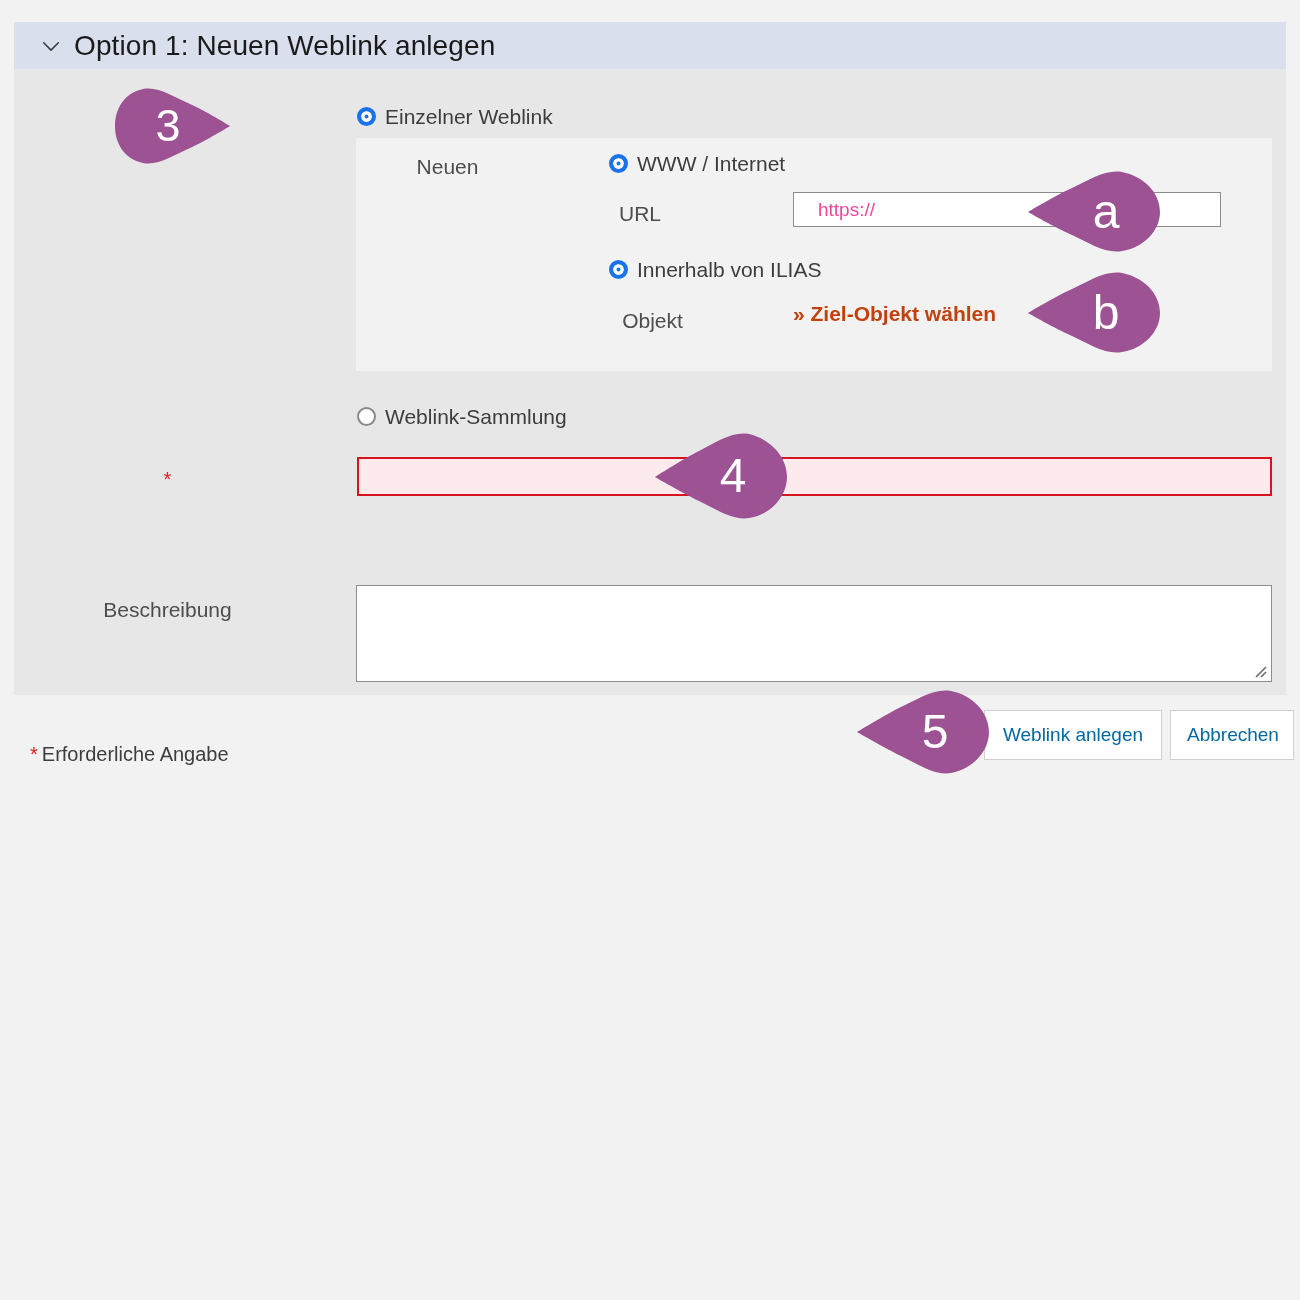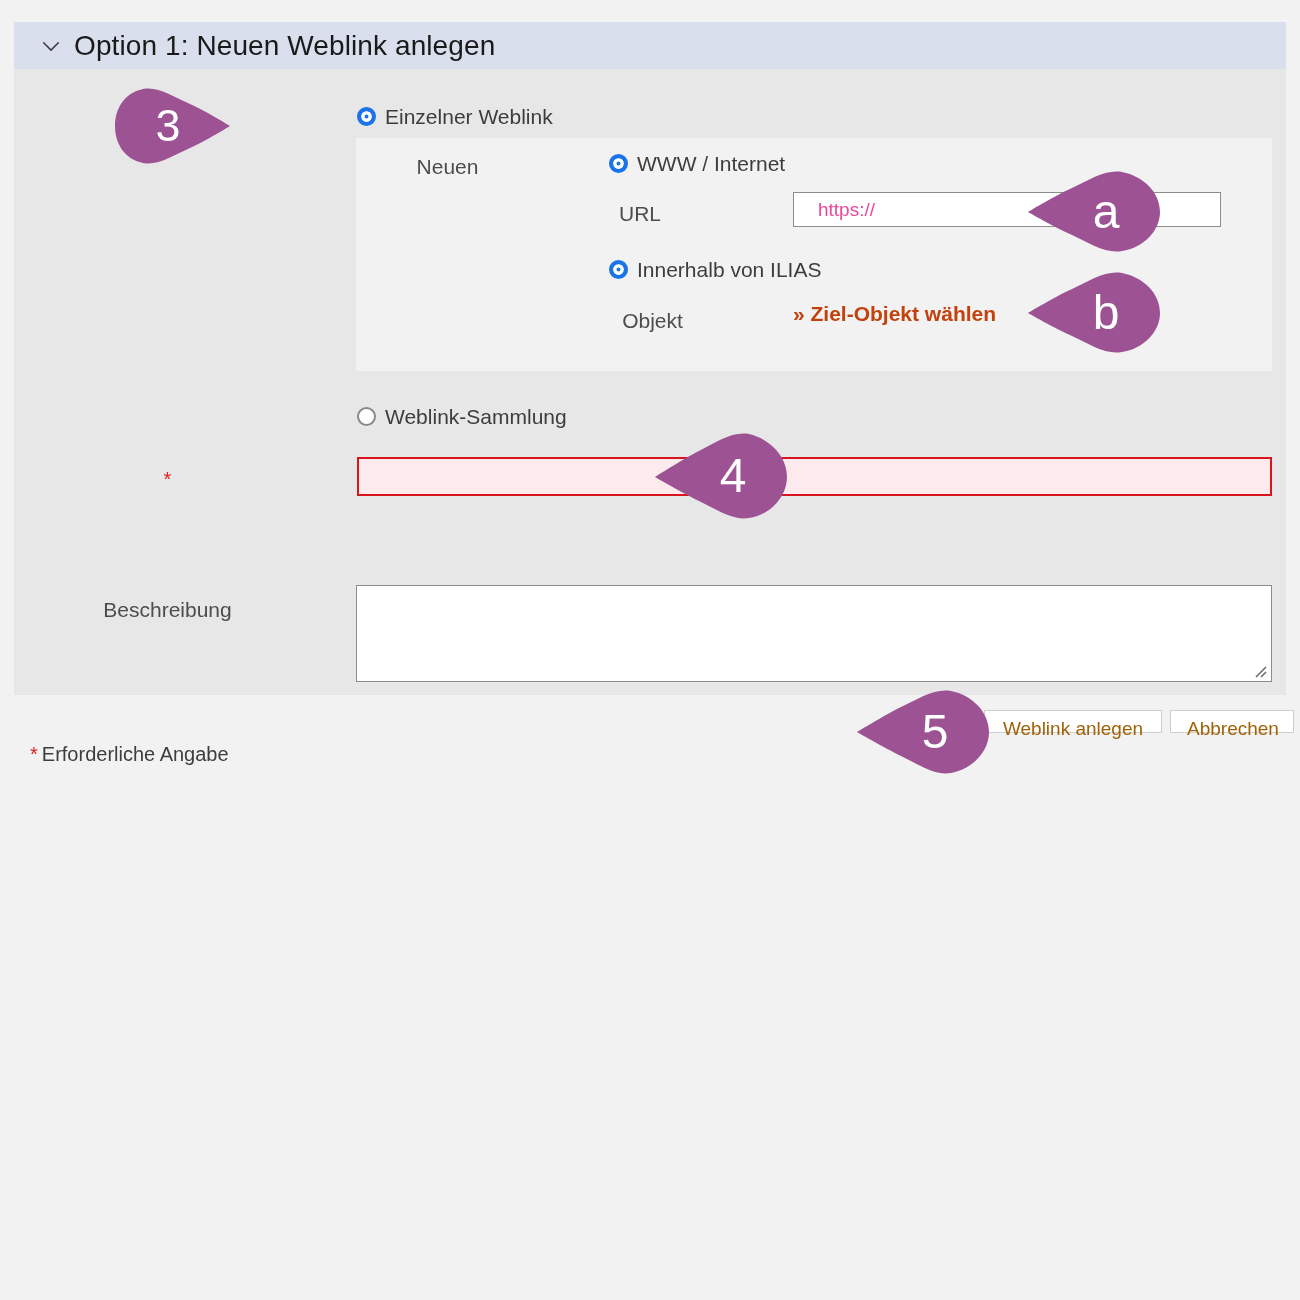--- a/index.html
+++ b/index.html
@@ -169,22 +169,22 @@
     text-align: center;
   }
   .footer-note .req-star { margin-right: 4px; }
 
   .btn {
     position: absolute;
     background: #ffffff;
     border: 1px solid #cfcfcf;
     font-family: "Liberation Sans", sans-serif;
     font-size: 19px;
-    color: #a16207;
-    height: 23px;
+    color: #0369a1;
+    height: 50px;
     line-height: 36px;
     padding: 0 16px;
     white-space: nowrap;
     cursor: pointer;
   }
 
   
   .callout {
     position: absolute;
     display: block;

